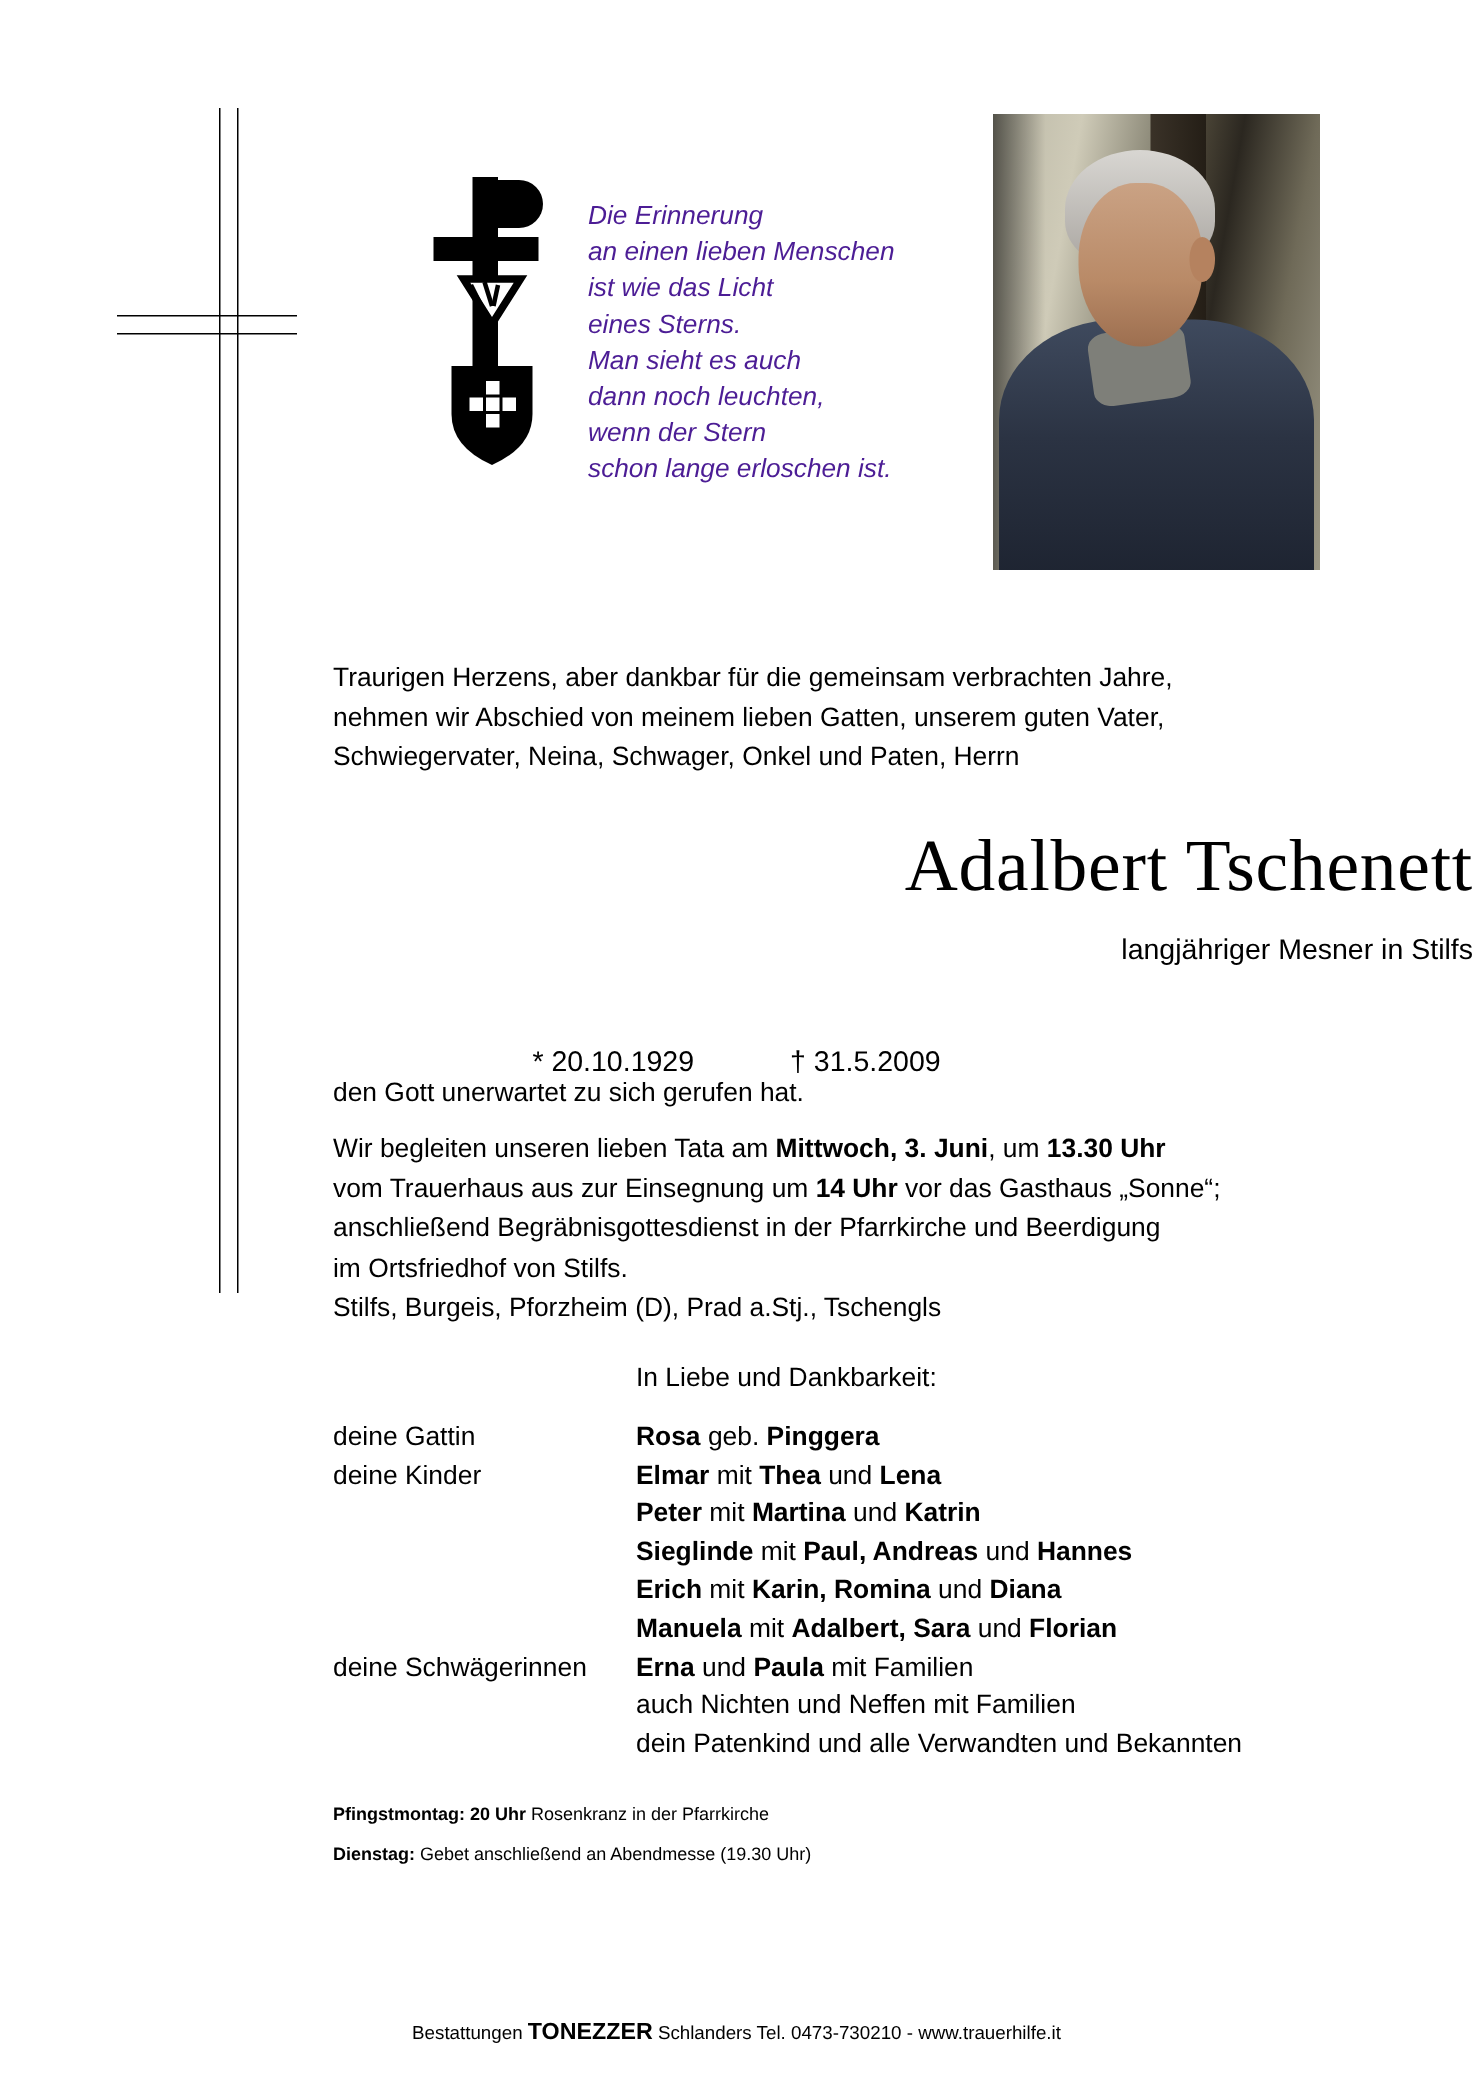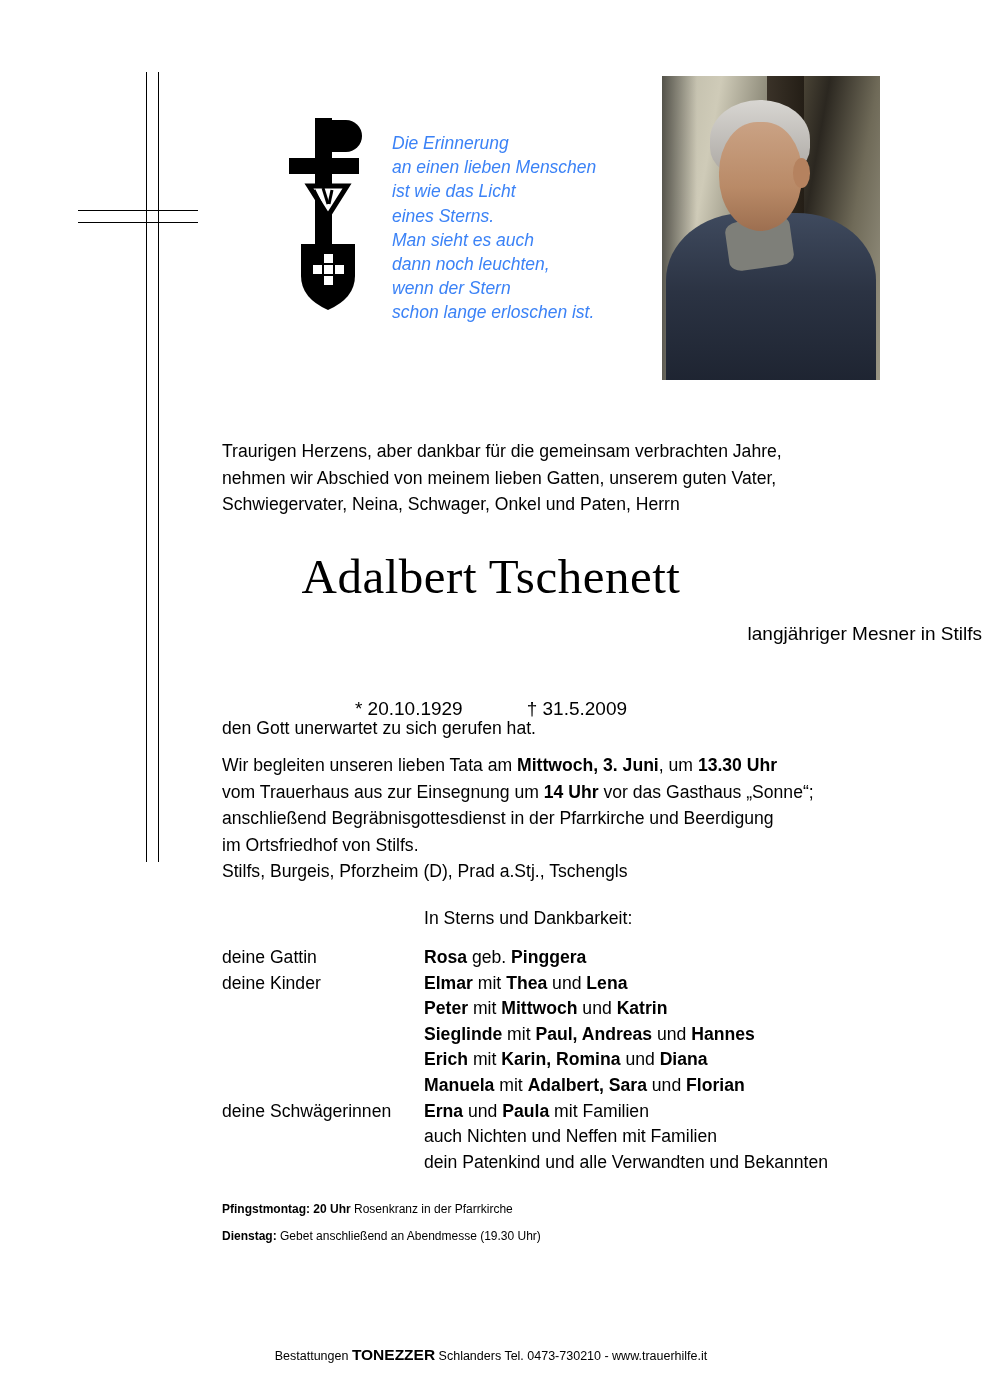--- a/index.html
+++ b/index.html
@@ -68,21 +68,21 @@
 
   
   .verse {
     position: absolute;
     left: 392px;
     top: 131px;
     width: 250px;
     font-style: italic;
     font-size: 17.5px;
     line-height: 24.2px;
-    color: #3b82f6;
+    color: #4c1d95;
   }
   .verse div { white-space: nowrap; }
 
   
   .photo {
     position: absolute;
     left: 662px;
     top: 76px;
     width: 218px;
     height: 304px;
@@ -147,21 +147,21 @@
     left: 222px;
     top: 438px;
     width: 640px;
     font-size: 17.6px;
     line-height: 26.5px;
   }
   .name {
     position: absolute;
     left: 0; right: 0;
     top: 548px;
-    text-align: center;
+    text-align: right;
     font-family: "Liberation Serif", serif;
     font-size: 49px;
     letter-spacing: 0.5px;
   }
   .subtitle {
     position: absolute;
     left: 0; right: 0;
     top: 623px;
     text-align: right;
     font-size: 19px;
@@ -315,34 +315,34 @@
 
   <div class="funeral">
     <div><span>Wir begleiten unseren lieben Tata am </span><b>Mittwoch, 3. Juni</b><span>, um </span><b>13.30 Uhr</b></div>
     <div><span>vom Trauerhaus aus zur Einsegnung um </span><b>14 Uhr</b><span> vor das Gasthaus „Sonne“;</span></div>
     <div>anschließend Begräbnisgottesdienst in der Pfarrkirche und Beerdigung</div>
     <div>im Ortsfriedhof von Stilfs.</div>
   </div>
 
   <div class="places">Stilfs, Burgeis, Pforzheim (D), Prad a.Stj., Tschengls</div>
 
-  <div class="inlove">In Sterns und Dankbarkeit:</div>
+  <div class="inlove">In Liebe und Dankbarkeit:</div>
 
   <div class="family">
     <div class="row">
       <div class="lbl">deine Gattin</div>
       <div class="val"><b>Rosa</b><span> geb. </span><b>Pinggera</b><span></span><b></b></div>
     </div>
     <div class="row">
       <div class="lbl">deine Kinder</div>
       <div class="val"><b>Elmar</b><span> mit </span><b>Thea</b><span> und </span><b>Lena</b></div>
     </div>
     <div class="row">
       <div class="lbl"></div>
-      <div class="val"><b>Peter</b><span> mit </span><b>Mittwoch</b><span> und </span><b>Katrin</b></div>
+      <div class="val"><b>Peter</b><span> mit </span><b>Martina</b><span> und </span><b>Katrin</b></div>
     </div>
     <div class="row">
       <div class="lbl"></div>
       <div class="val"><b>Sieglinde</b><span> mit </span><b>Paul, Andreas</b><span> und </span><b>Hannes</b></div>
     </div>
     <div class="row">
       <div class="lbl"></div>
       <div class="val"><b>Erich</b><span> mit </span><b>Karin, Romina</b><span> und </span><b>Diana</b></div>
     </div>
     <div class="row">

